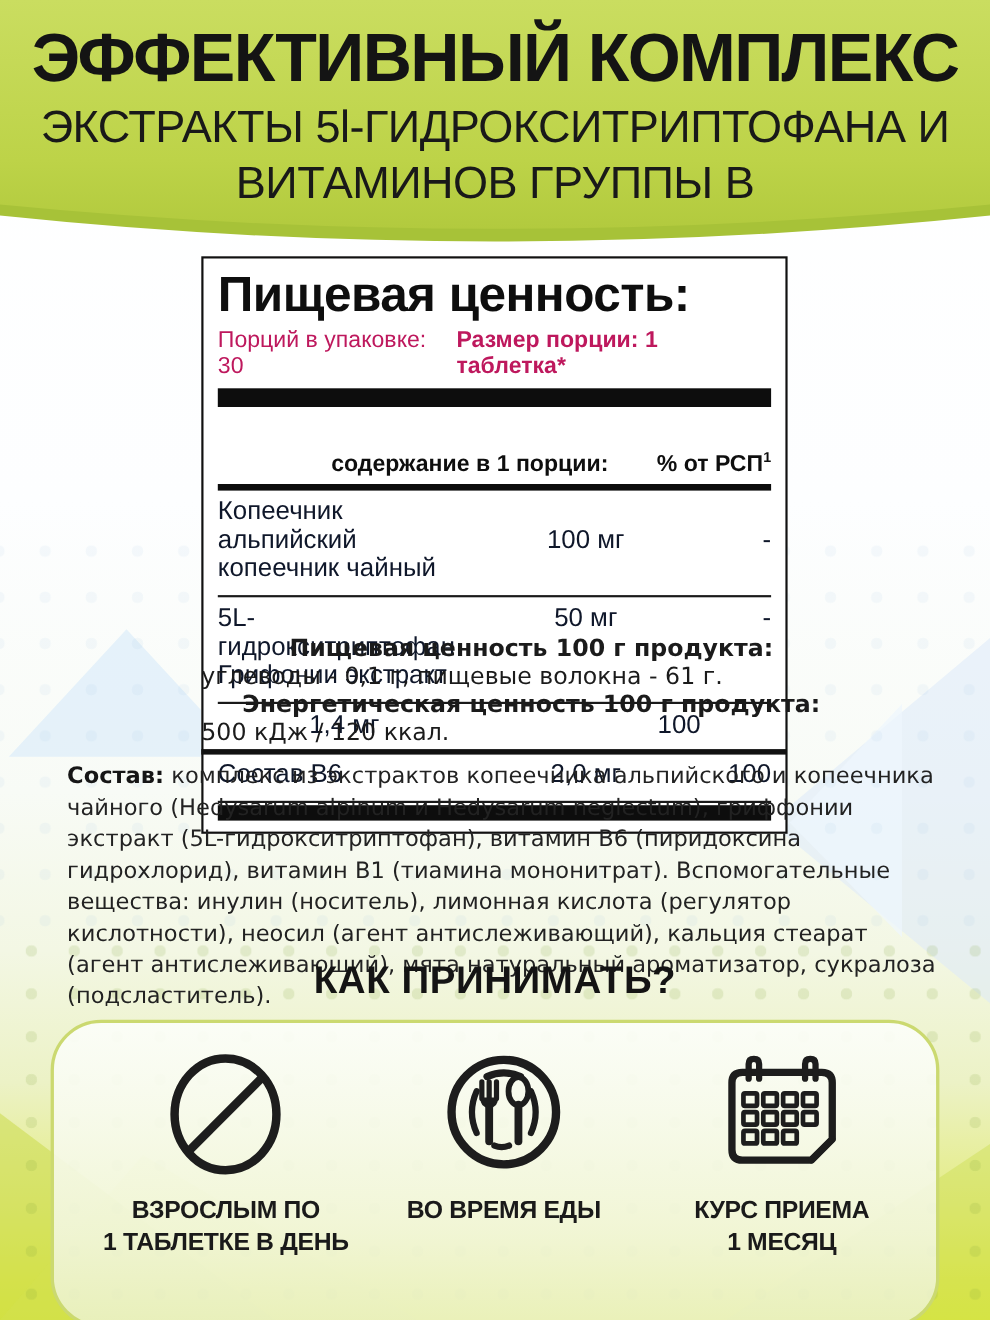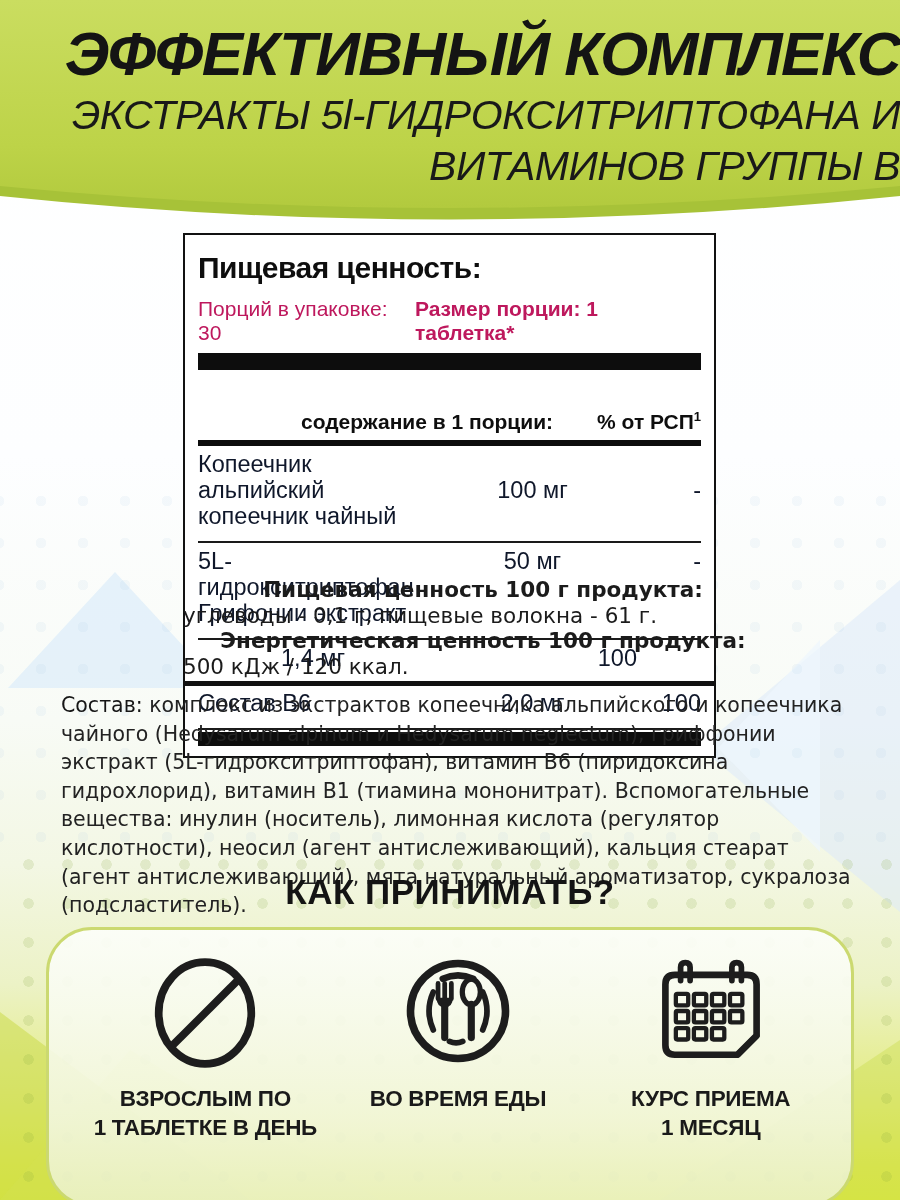--- a/index.html
+++ b/index.html
@@ -12,28 +12,28 @@
   .bg-decor{position:absolute;left:0;top:0;z-index:0;}
   .dots-green{position:absolute;left:0;top:840px;width:900px;height:360px;z-index:0;
     background-image:radial-gradient(rgba(128,163,58,0.16) 5px,rgba(128,163,58,0) 5.5px);
     background-size:39px 39px;background-position:9px 5px;}
   .dots-blue{position:absolute;left:0;top:470px;width:900px;height:400px;z-index:0;
     background-image:radial-gradient(rgba(120,170,215,0.07) 5px,rgba(120,170,215,0) 5.5px);
     background-size:42px 42px;background-position:20px 10px;}
 
   
   .header{position:absolute;left:0;top:0;width:900px;height:245px;z-index:2;}
-  .header-text{position:absolute;left:0;top:20px;width:100%;text-align:right;font-style:italic;}
+  .header-text{position:absolute;left:0;top:20px;width:100%;text-align:center;}
   .header-title{margin:0;font-size:62px;line-height:68px;font-weight:700;letter-spacing:-1.5px;color:#141414;}
   .header-sub{margin:4px 0 0;font-size:41px;line-height:47px;font-weight:400;letter-spacing:-0.5px;color:#191919;}
 
   
   .facts{position:absolute;left:183px;top:233px;width:533px;z-index:1;background:#fff;
     border:2.5px solid #111;box-sizing:border-box;padding:6px 13px 0;}
-  .ft-title{margin:2px 0 4px;font-size:30px;line-height:50px;font-weight:700;letter-spacing:-0.5px;color:#0e0e0e;}
+  .ft-title{margin:2px 0 4px;font-size:45px;line-height:50px;font-weight:700;letter-spacing:-0.5px;color:#0e0e0e;}
   .ft-serving{display:flex;justify-content:space-between;align-items:baseline;font-size:21px;line-height:24px;color:#be185d;}
   .ft-serving .right{font-weight:700;}
   .bar{background:#0d0d0d;}
   .bar1{height:17px;margin-top:8px;}
   .ft-cols{display:flex;justify-content:flex-end;align-items:baseline;font-weight:700;font-size:21px;padding:7px 0 6px;color:#0e0e0e;}
   .ft-cols .col-amt{margin-right:44px;margin-top:33px;}
   .ft-cols sup{font-size:13px;}
   .hline{height:6px;background:#0d0d0d;}
   .ft-row{display:grid;grid-template-columns:246px auto 64px;padding:5px 0 12px;
     border-bottom:2.5px solid #1a1a1a;font-size:23.5px;line-height:26px;color:#0f172a;}
@@ -45,21 +45,21 @@
 
   
   .summary{position:absolute;left:183px;top:577px;width:600px;z-index:1;
     font-family:"DejaVu Sans",sans-serif;font-size:21.5px;line-height:25.5px;color:#1b1b1b;}
   .summary .b{font-weight:700;text-align:center;}
   .divider{position:absolute;left:183px;top:681px;width:532px;height:5px;background:#111;z-index:1;}
 
   
   .composition{position:absolute;left:61px;top:691px;width:792px;z-index:1;margin:0;
     font-family:"DejaVu Sans",sans-serif;font-size:20.5px;line-height:28.6px;color:#222;}
-  .composition b{font-weight:400;color:#161616;}
+  .composition b{font-weight:700;color:#161616;}
 
   
   .how-title{position:absolute;left:0;top:872px;width:100%;margin:0;text-align:center;z-index:1;
     font-size:35px;line-height:40px;font-weight:700;letter-spacing:0.5px;color:#141414;}
   .how-box{position:absolute;left:46px;top:927px;width:808px;height:280px;z-index:1;box-sizing:border-box;
     border:3px solid #cbd970;border-radius:46px;display:flex;padding:24px 14px 0 30px;
     background:linear-gradient(180deg,rgba(252,254,249,0.93) 0%,rgba(243,247,226,0.88) 70%,rgba(236,242,206,0.85) 100%);}
   .how-item{flex:1;text-align:center;}
   .how-item .ico{display:inline-block;height:118px;}
   .how-label{margin-top:8px;font-weight:700;font-size:22.5px;line-height:29px;letter-spacing:-0.3px;color:#1a1a1a;}

